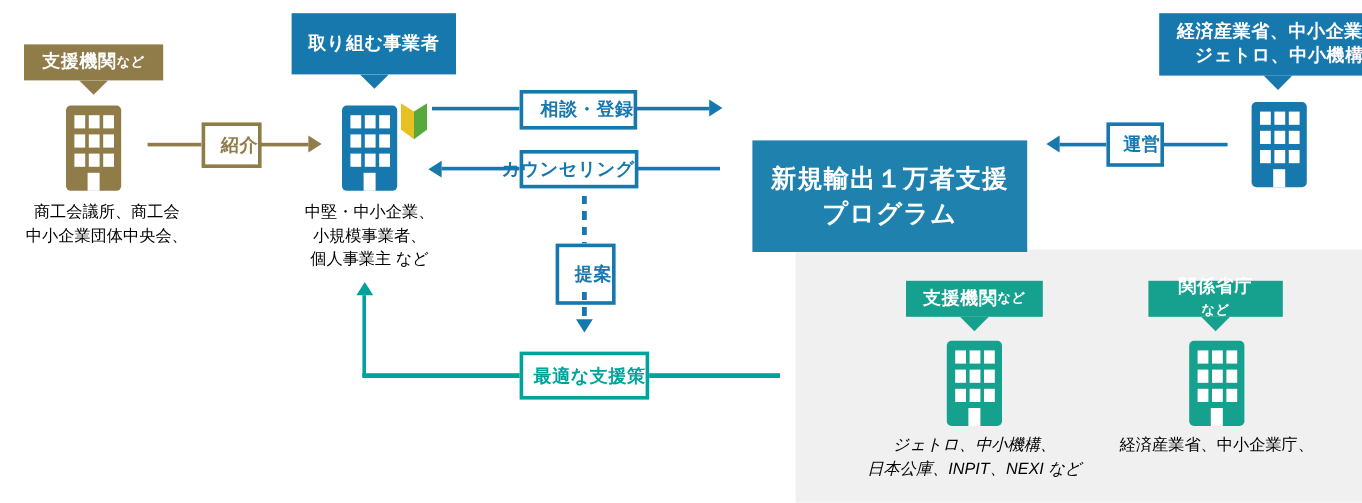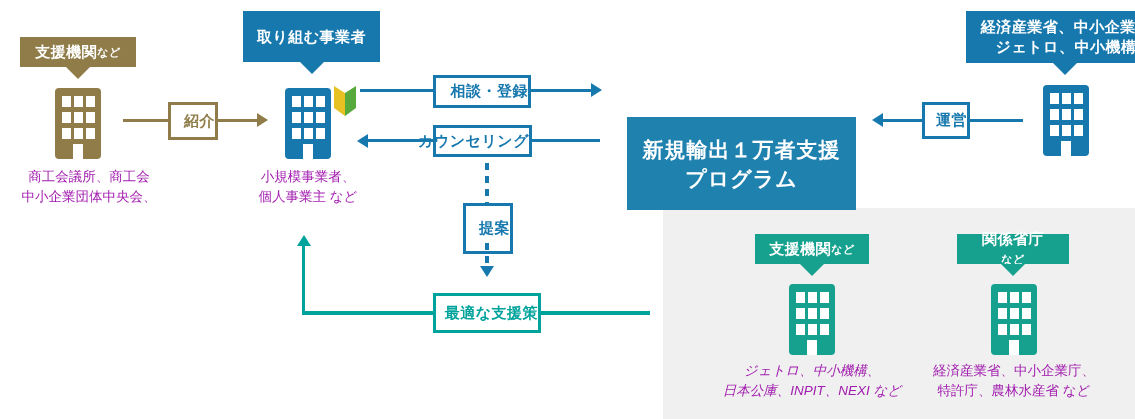--- a/index.html
+++ b/index.html
@@ -42,21 +42,21 @@
   .hline{position:absolute;height:3px;background:var(--c);}
   .vline{position:absolute;width:3px;background:var(--c);}
   .dash{position:absolute;width:4px;background:repeating-linear-gradient(180deg,var(--c) 0 7px,transparent 7px 13px);}
   .tri{position:absolute;width:0;height:0;border-style:solid;}
   .tri.r{border-width:7px 0 7px 11px;border-color:transparent transparent transparent var(--c);}
   .tri.l{border-width:7px 11px 7px 0;border-color:transparent var(--c) transparent transparent;}
   .tri.u{border-width:0 7px 11px 7px;border-color:transparent transparent var(--c) transparent;}
   .tri.d{border-width:11px 7px 0 7px;border-color:var(--c) transparent transparent transparent;}
   
   .caption{
-    position:absolute;color:#a21caf;font-size:13.5px;line-height:19.5px;
+    position:absolute;color:#000000;font-size:13.5px;line-height:19.5px;
     text-align:center;white-space:nowrap;
   }
   
   .program{
     position:absolute;background:#1f81ae;color:#fff;font-weight:700;
     font-size:21px;line-height:29px;text-align:center;letter-spacing:1px;
     display:flex;flex-direction:column;justify-content:center;margin-top:44px;
   }
   
   .panel{position:absolute;background:#eff0ef;}
@@ -116,20 +116,21 @@
       <i></i>
       <i></i>
     </span>
   <span class="door"></span>
 </div>
 <svg class="abs" style="left:334px;top:84px;" width="22" height="32" viewBox="0 0 22 32">
   <polygon points="0,2 11,9 11,32 0,24" fill="#e7c122"></polygon>
   <polygon points="22,2 11,9 11,32 22,24" fill="#57a93c"></polygon>
 </svg>
 <div class="caption" style="left:218px;top:167px;width:180px;">
+  <div>中堅・中小企業、</div>
   <div>小規模事業者、</div>
   <div>個人事業主 など</div>
 </div>
 
 <div class="hline blue" style="left:360px;top:89px;width:73px;"></div>
 <div class="fbox blue" style="left:433px;top:75px;width:98px;height:33px;">
   <span>相談・登録</span>
 </div>
 <div class="hline blue" style="left:529px;top:89px;width:62px;"></div>
 <div class="tri r blue" style="left:591px;top:83px;"></div>
@@ -222,14 +223,13 @@
       <i></i>
       <i></i>
       <i></i>
       <i></i>
       <i></i>
     </span>
   <span class="door"></span>
 </div>
 <div class="caption" style="left:904px;top:361px;width:220px;">
   <div>経済産業省、中小企業庁、</div>
-  <div>特許庁、農林水産省 など</div>
 </div>
 
 </body></html>

